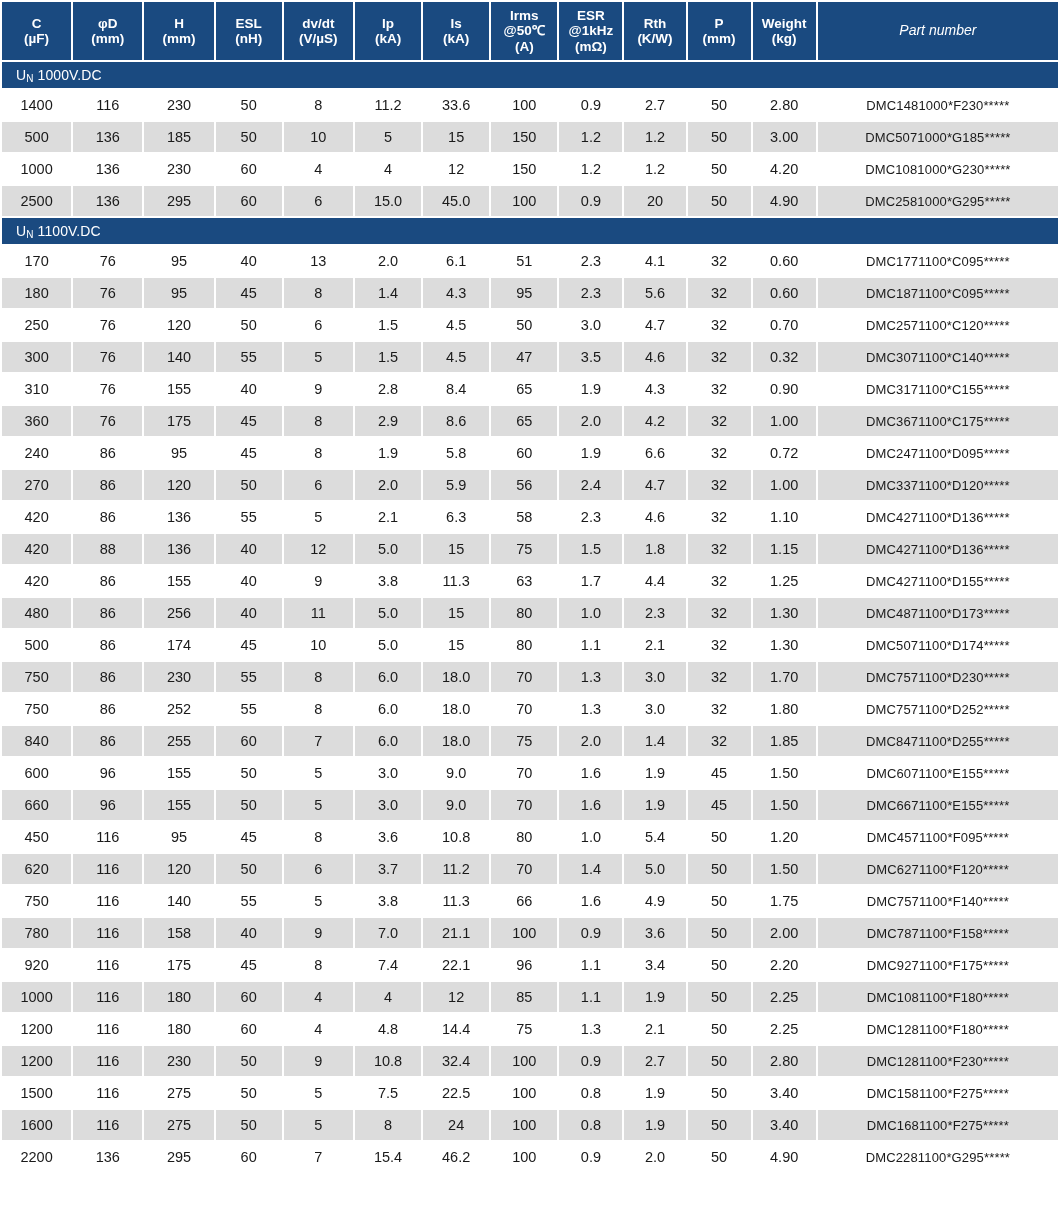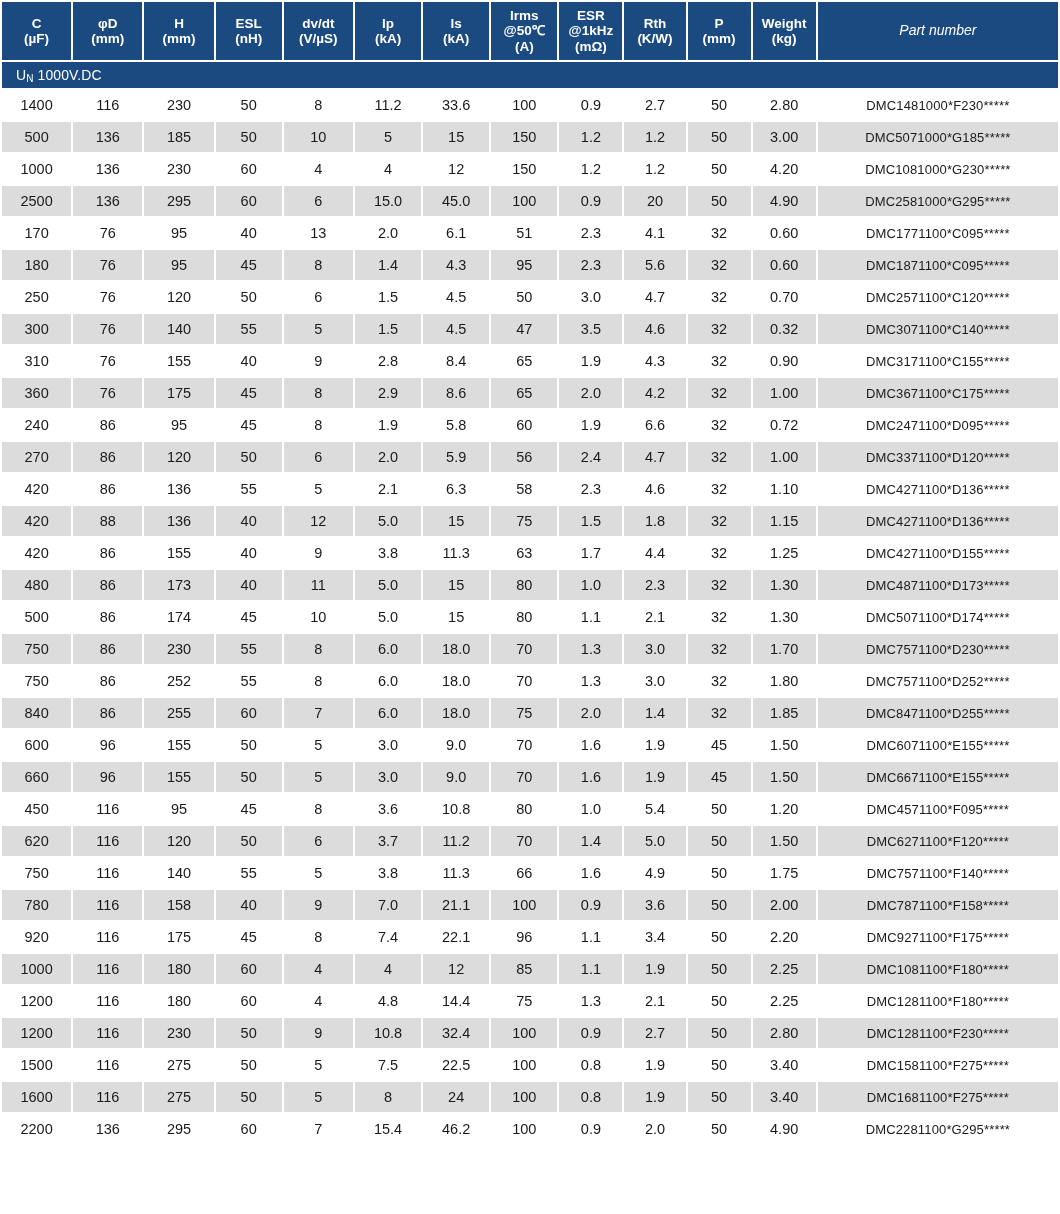--- a/index.html
+++ b/index.html
@@ -211,20 +211,23 @@
           <td>6</td>
           <td>15.0</td>
           <td>45.0</td>
           <td>100</td>
           <td>0.9</td>
           <td>20</td>
           <td>50</td>
           <td>4.90</td>
           <td class="partnum">DMC2581000*G295*****</td>
         </tr>
+        <tr class="section">
+          <td colspan="13"><span>U</span><sub>N</sub><span> 1100V.DC</span></td>
+        </tr>
         <tr>
           <td>170</td>
           <td>76</td>
           <td>95</td>
           <td>40</td>
           <td>13</td>
           <td>2.0</td>
           <td>6.1</td>
           <td>51</td>
           <td>2.3</td>
@@ -379,21 +382,21 @@
           <td>63</td>
           <td>1.7</td>
           <td>4.4</td>
           <td>32</td>
           <td>1.25</td>
           <td class="partnum">DMC4271100*D155*****</td>
         </tr>
         <tr class="alt">
           <td>480</td>
           <td>86</td>
-          <td>173</td>
+          <td>256</td>
           <td>40</td>
           <td>11</td>
           <td>5.0</td>
           <td>15</td>
           <td>80</td>
           <td>1.0</td>
           <td>2.3</td>
           <td>32</td>
           <td>1.30</td>
           <td class="partnum">DMC4871100*D173*****</td>

